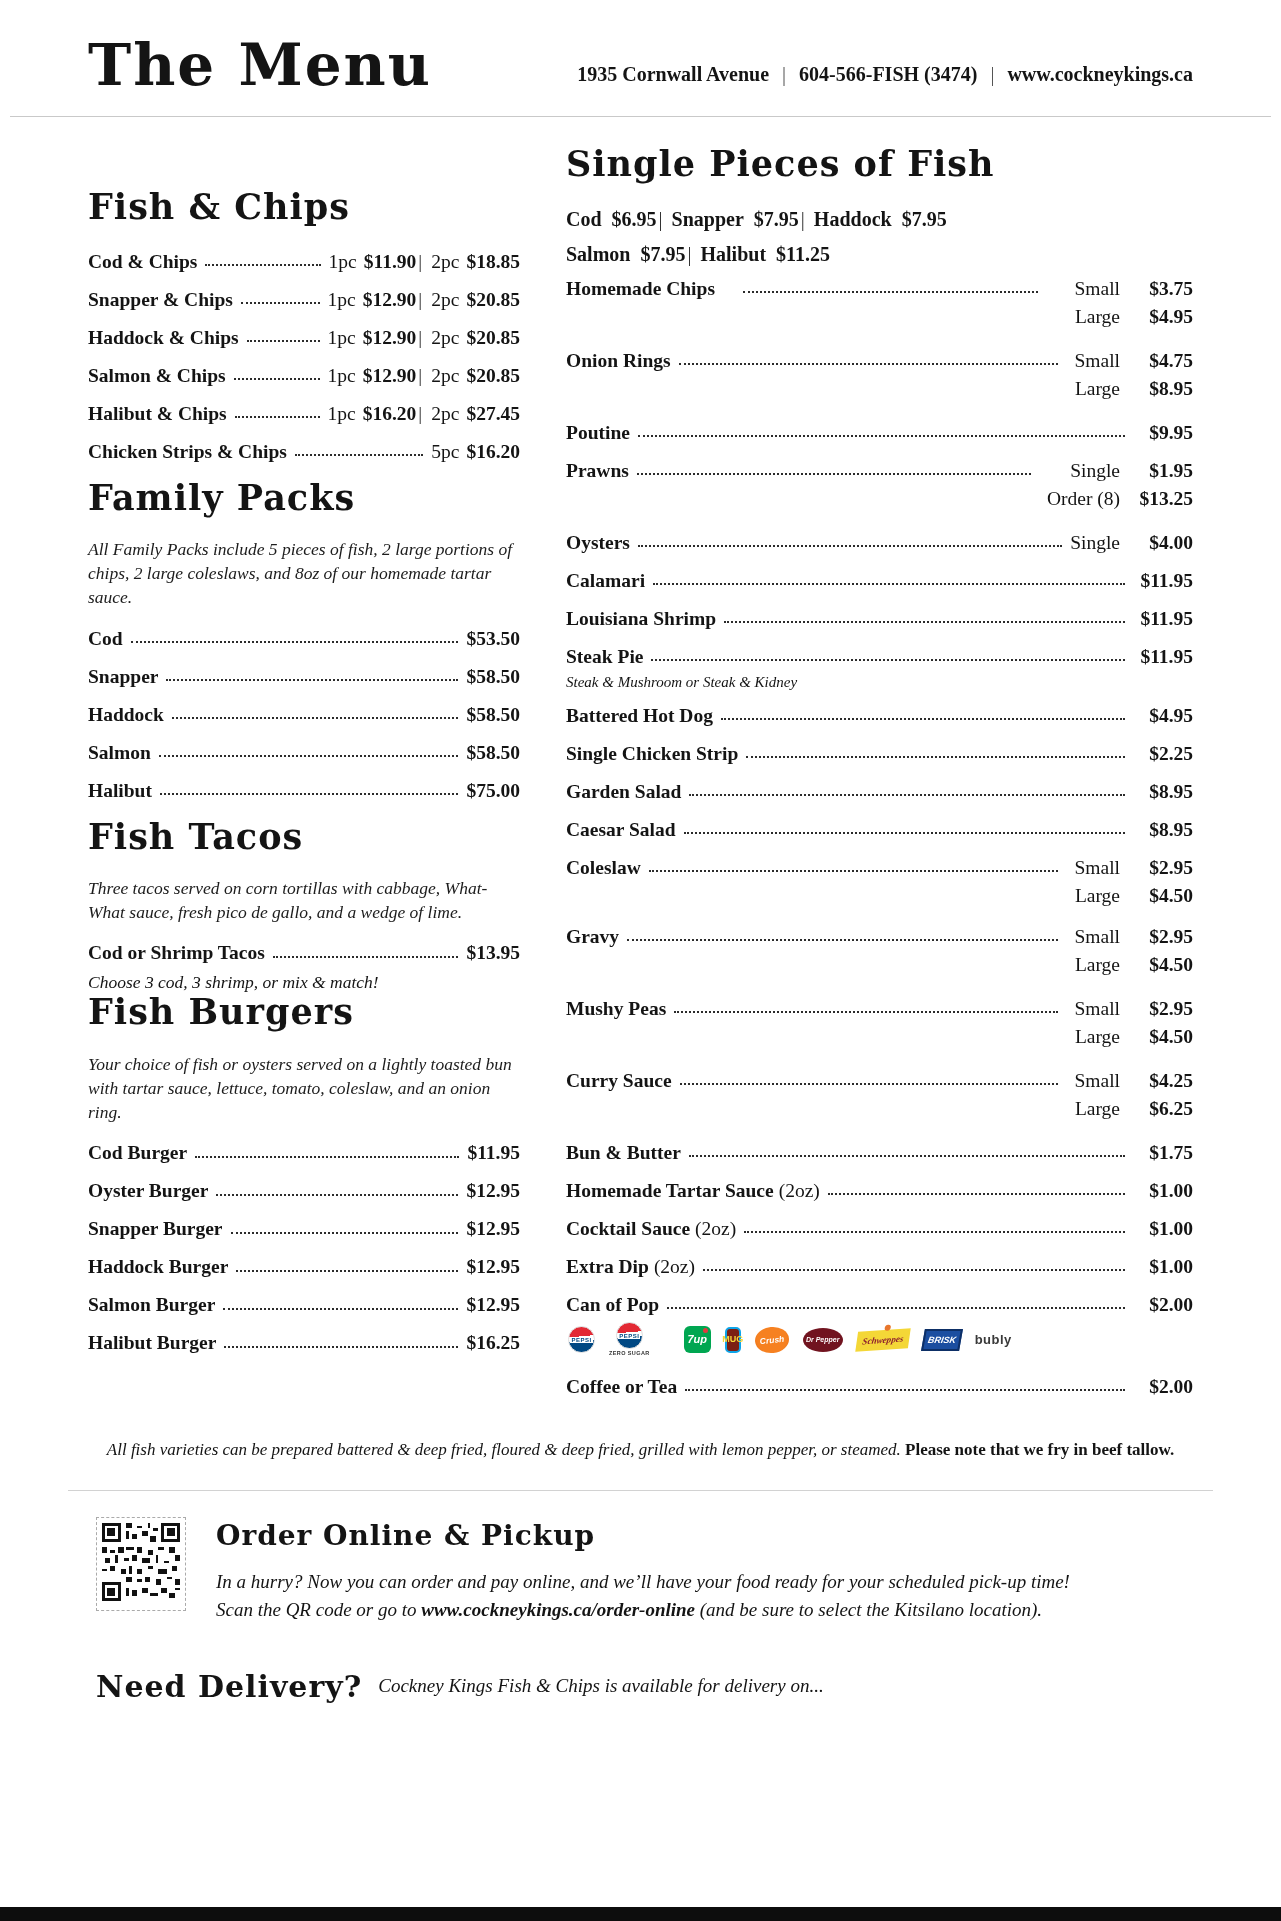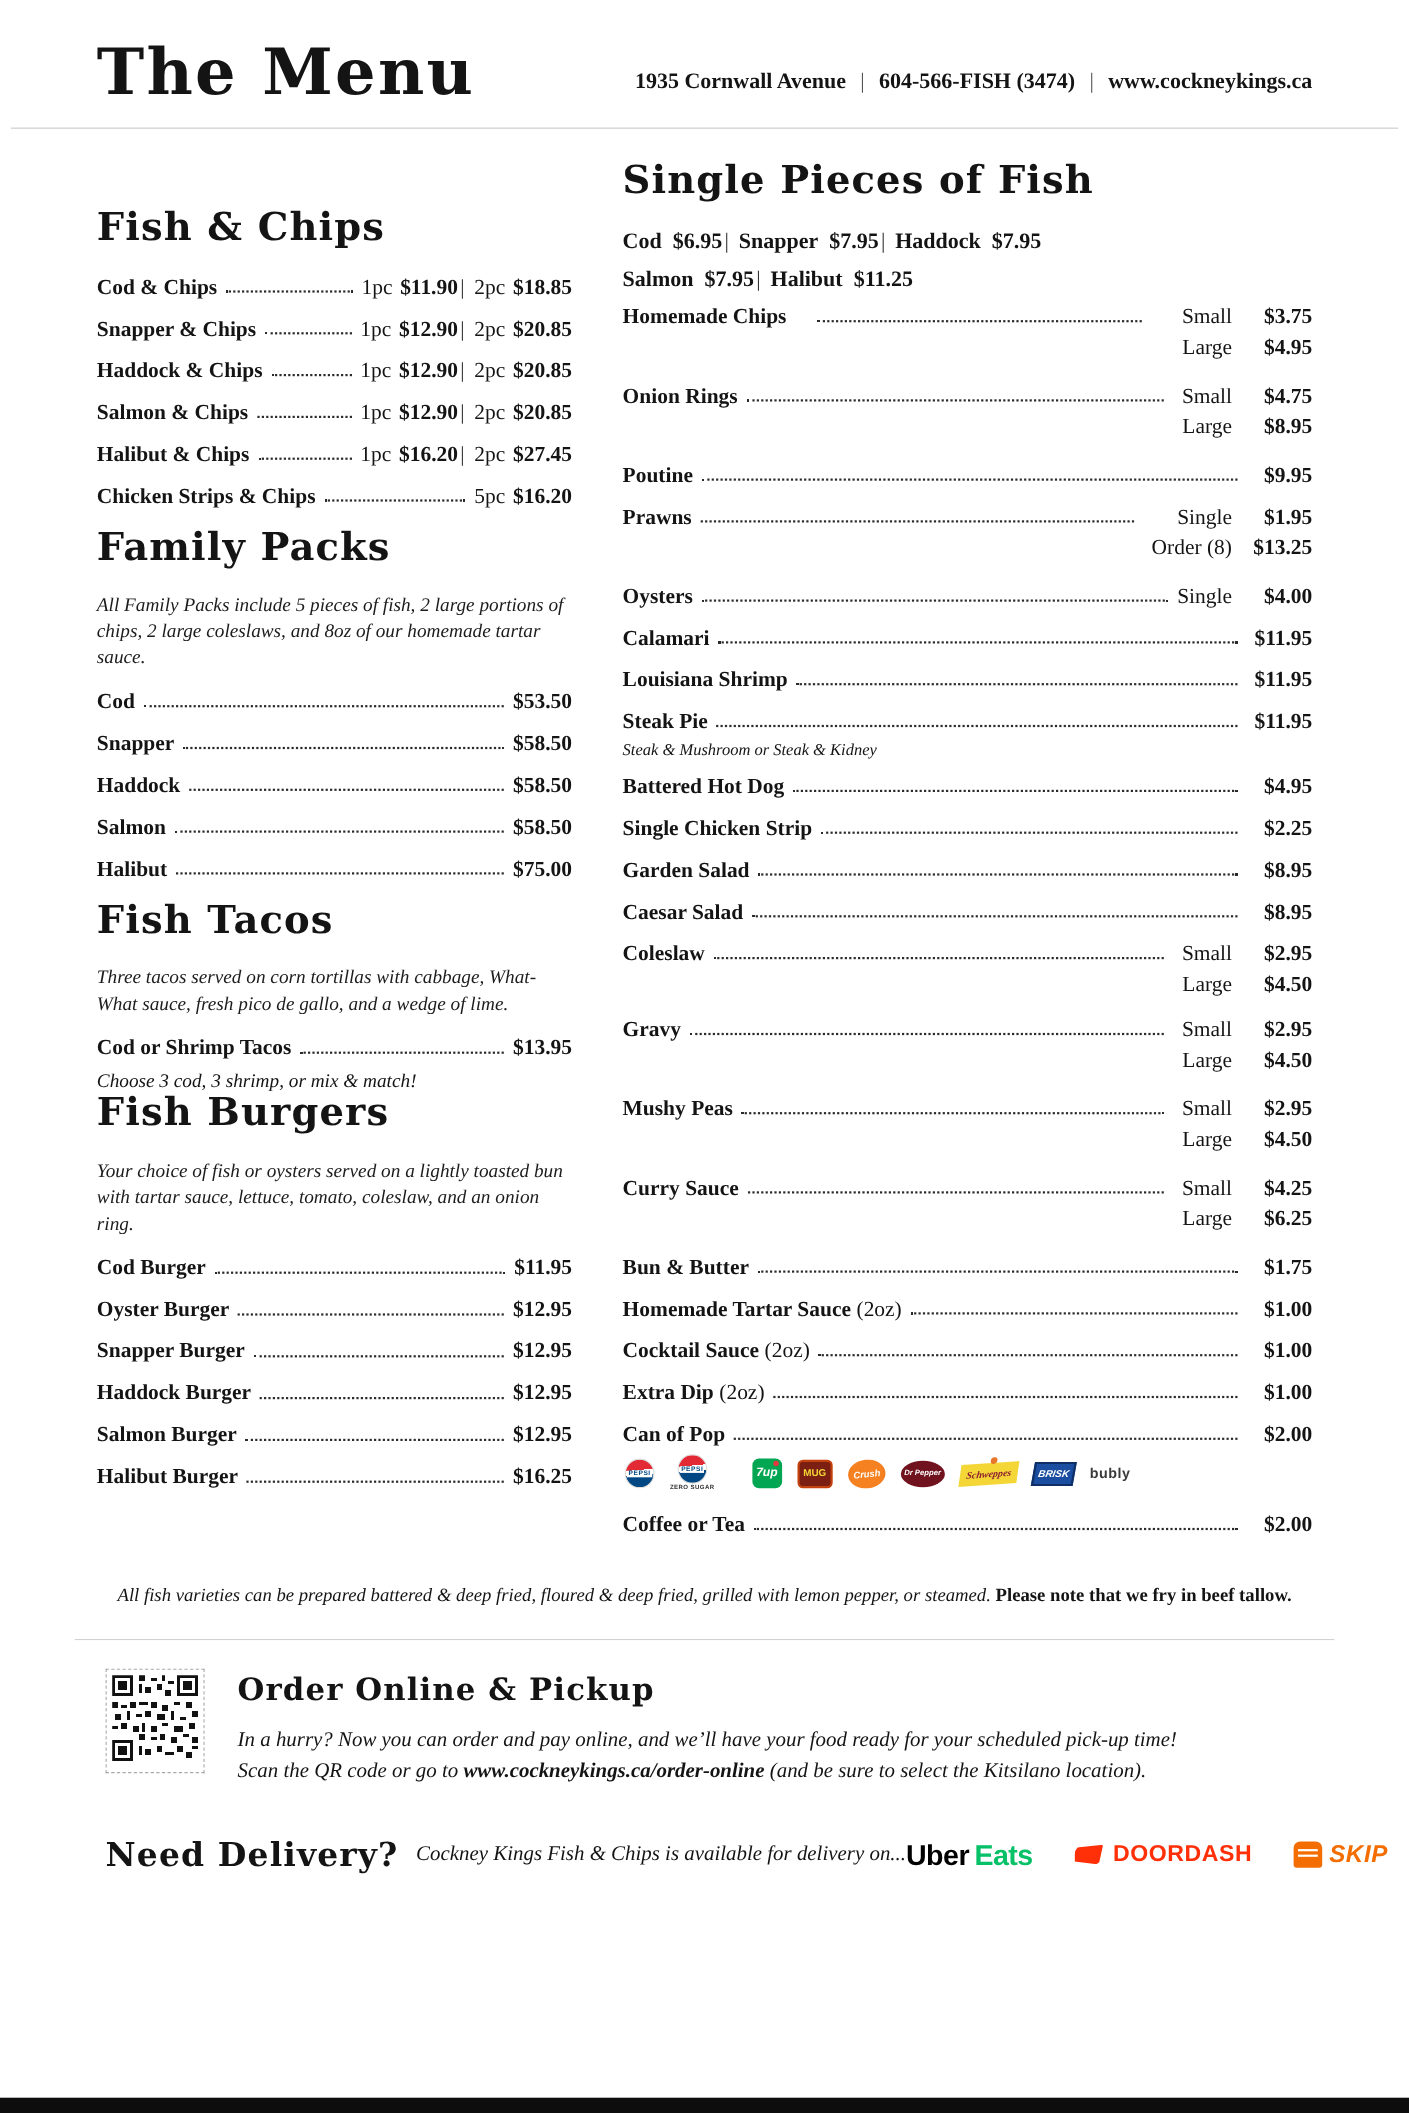--- a/index.html
+++ b/index.html
@@ -65,21 +65,21 @@
   .soda { display:flex; flex-direction:column; align-items:center; line-height:1; }
   .globe {
     width:27px; height:27px; border-radius:50%;
     background:linear-gradient(175deg,#e32934 38%,#ffffff 38% 56%,#004883 56%);
     border:1px solid #ddd; display:flex; align-items:center; justify-content:center;
   }
   .globe span { font-family:"Liberation Sans", sans-serif; font-size:6px; font-weight:700; color:#004883; background:#fff; padding:0 1px; letter-spacing:0.5px; }
   .soda .cap { font-family:"Liberation Sans", sans-serif; font-size:5.5px; font-weight:700; color:#333; margin-top:2px; letter-spacing:0.4px; }
   .b7up { width:27px; height:27px; border-radius:6px; background:#00a651; color:#fff; font-family:"Liberation Sans", sans-serif; font-weight:700; font-style:italic; font-size:11px; display:flex; align-items:center; justify-content:center; position:relative;margin-left:20px; }
   .b7up i { position:absolute; top:2px; right:3px; width:5px; height:5px; background:#e03a3e; border-radius:50%; }
-  .bmug { width:32px; height:26px; border-radius:5px; background:#7c1f13; border:2px solid #c2410c; color:#f4d737; font-family:"Liberation Sans", sans-serif; font-weight:700; font-size:9px; display:flex; align-items:center; justify-content:center; }
+  .bmug { width:16px; height:26px; border-radius:5px; background:#7c1f13; border:2px solid #0ea5e9; color:#f4d737; font-family:"Liberation Sans", sans-serif; font-weight:700; font-size:9px; display:flex; align-items:center; justify-content:center; }
   .bcrush { width:34px; height:26px; border-radius:50%; background:radial-gradient(circle at 50% 45%, #f68121 65%, #e86a10); color:#fff; font-family:"Liberation Sans", sans-serif; font-style:italic; font-weight:700; font-size:8.5px; display:flex; align-items:center; justify-content:center; transform:rotate(-6deg); }
   .bdrp { width:40px; height:24px; border-radius:50%; background:#71131f; color:#fff; font-family:"Liberation Sans", sans-serif; font-style:italic; font-weight:700; font-size:7px; display:flex; align-items:center; justify-content:center; text-align:center; }
   .bschw { width:52px; height:20px; background:#f4d737; transform:skewX(-12deg) rotate(-4deg); color:#8c1d2f; font-family:"Liberation Serif", serif; font-style:italic; font-weight:700; font-size:9px; display:flex; align-items:center; justify-content:center; position:relative; }
   .bschw i { position:absolute; top:-5px; left:50%; width:6px; height:6px; background:#e8762c; border-radius:50%; }
   .bbrisk { width:38px; height:22px; background:#1b4ea0; border:2px solid #0d2f66; transform:skewX(-10deg); color:#fff; font-family:"Liberation Sans", sans-serif; font-style:italic; font-weight:700; font-size:9px; display:flex; align-items:center; justify-content:center; }
   .bbubly { font-family:"Liberation Sans", sans-serif; font-weight:700; font-size:13px; color:#3a3a3a; letter-spacing:0.5px; }
 
   
   .footnote { text-align:center; font-size:17px; margin-top:26px; font-style:italic; }
   .footnote b { font-style:normal; font-weight:700; font-family:"Liberation Serif", serif; }
@@ -575,28 +575,17 @@
       <div class="order-line">In a hurry? Now you can order and pay online, and we’ll have your food ready for your scheduled pick-up time!</div>
       <div class="order-line">
         <span>Scan the QR code or go to </span><b>www.cockneykings.ca/order-online</b><span> (and be sure to select the Kitsilano location).</span>
       </div>
     </div>
   </div>
 
   <div class="delivery">
     <span class="del-title">Need Delivery?</span>
     <span class="del-text">Cockney Kings Fish &amp; Chips is available for delivery on...</span>
-    <span class="logos">
-      <span class="ubereats"><span class="u1">Uber</span><span class="u2">Eats</span></span>
-      <span class="doordash">
-          <span class="dd-icon"></span>
-          <span>DOORDASH</span>
-        </span>
-      <span class="skip">
-          <span class="skip-icon"></span>
-          <span class="skip-label">SKIP</span>
-        </span>
-    </span>
   </div>
 
 </div>
 
 <div class="bottom-bar"></div>
 
 </body></html>

